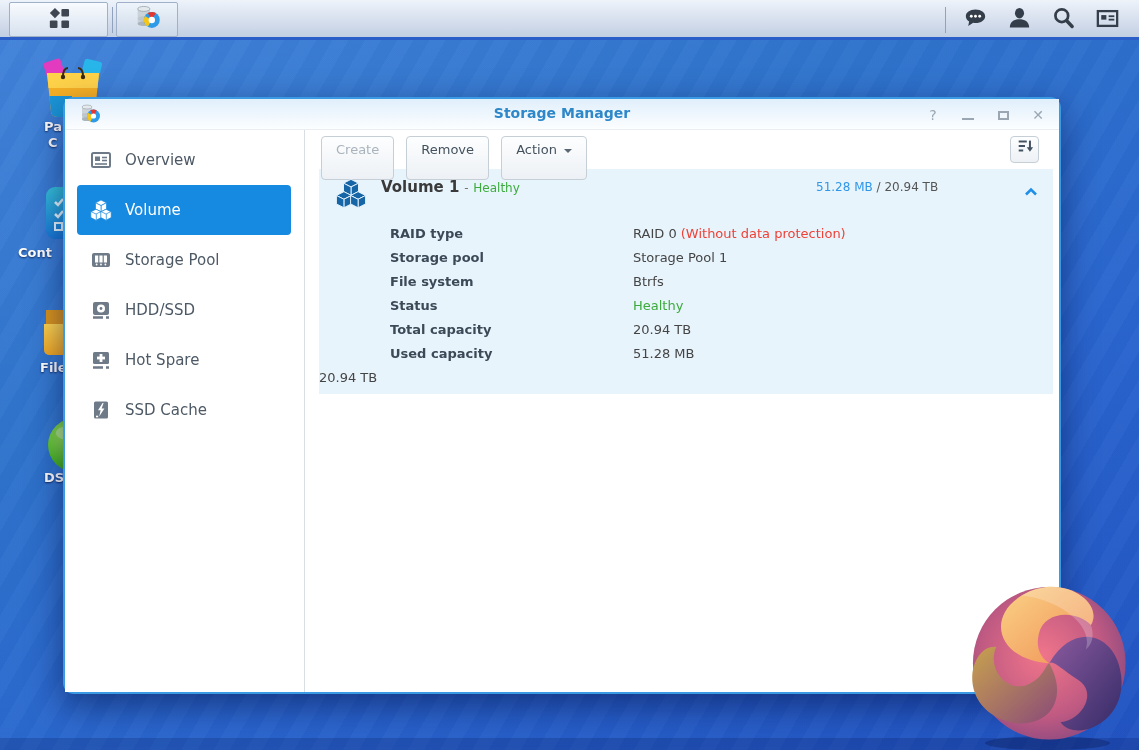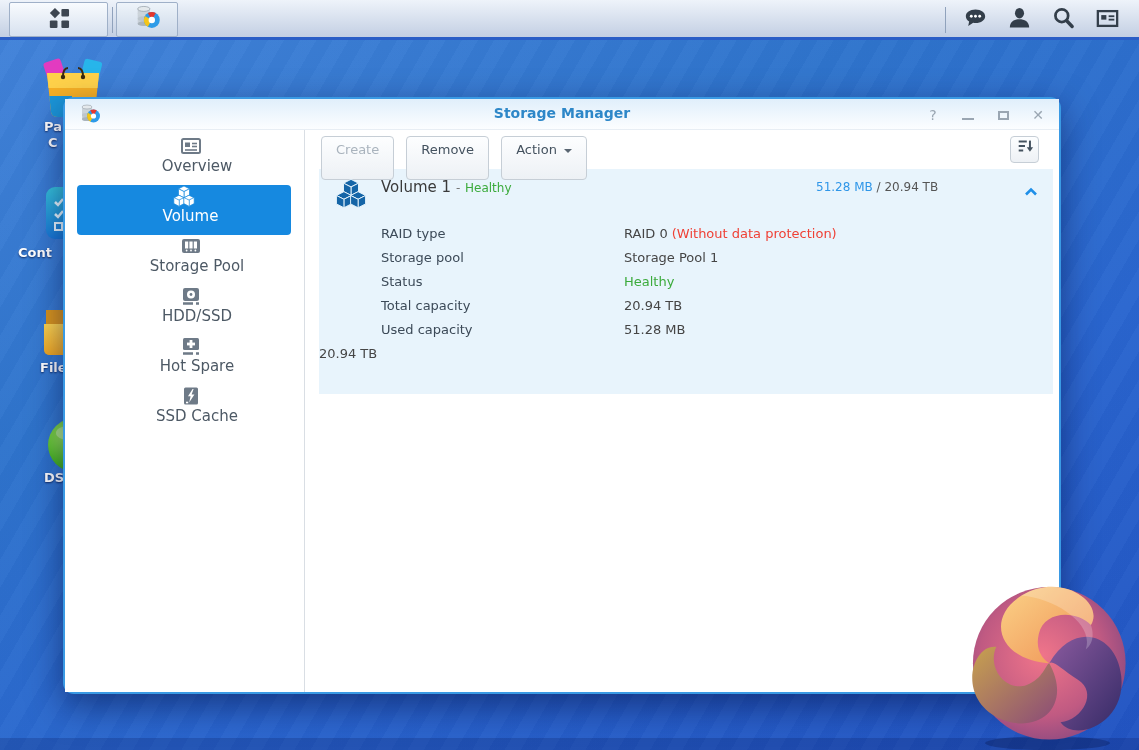--- a/index.html
+++ b/index.html
@@ -37,54 +37,54 @@
   .win-controls { position:absolute; right:14px; top:0; height:31px; display:flex; align-items:center; gap:21px; }
   .wc { color:#9aa6b2; font-size:14px; width:14px; text-align:center; cursor:pointer; line-height:14px; }
   .wc-min { display:inline-block; width:12px; height:2px; background:#9aa6b2; }
   .wc-max { display:inline-block; width:11px; height:9px; border:2px solid #9aa6b2; }
 
   .win-body { display:flex; height:562px; }
 
   
   .sidebar { width:240px; border-right:1px solid #d9dee4; padding-top:5px; background:#fff; }
   .side-item { height:50px; display:flex; align-items:center; padding-left:25px; cursor:pointer;
-    color:#4d5965; font-size:15px;flex-direction:column; }
+    color:#4d5965; font-size:15px; }
   .side-item .ic { width:22px; height:22px; margin-right:13px; flex:0 0 22px; }
   .side-item.selected { background:#1689e0; color:#fff; margin:0 13px 0 12px; padding-left:13px; border-radius:4px; }
 
   
   .main { flex:1; position:relative; background:#fff; }
   .toolbar { height:39px; padding:6px 0 0 16px; }
   .btn { display:inline-block; height:44px; line-height:25px; padding:0 14px; margin-right:7px;
     border:1px solid #c6ced6; border-radius:4px; background:linear-gradient(#fdfeff,#edf1f5);
     color:#44525f; font-size:13px; cursor:pointer; }
   .btn.disabled { color:#a9b3bd; cursor:default; }
   .caret { display:inline-block; width:0; height:0; border-left:4px solid transparent;
     border-right:4px solid transparent; border-top:4px solid #5a6672; margin-left:7px; vertical-align:middle; }
   .icon-btn { position:absolute; right:13px; top:6px; width:29px; height:27px; padding:0;
     display:flex; align-items:center; justify-content:center; }
 
   
   .panel { margin-left:14px; width:734px; height:225px; background:#e8f4fc; }
   .panel-header { position:relative; height:52px; }
   .vol-icon { position:absolute; left:17px; top:9px; }
   .vol-title { position:absolute; left:62px; top:9px; font-size:15px; }
-  .vol-name { font-weight:normal; color:#3a3a3a; }
+  .vol-name { font-weight:bold; color:#3a3a3a; }
   .vol-sep { color:#777; font-size:12px; }
   .vol-status { color:#3cab3c; font-size:12px; }
   .usage { position:absolute; left:497px; top:7px; width:190px; }
   .usage-text { font-size:12px; color:#555; }
   .usage-used { color:#2f96e8; }
   .usage-bar { margin-top:4px; width:190px; height:9px; background:#d6dadd; box-shadow:inset 0 1px 1px rgba(0,0,0,.08); }
   .usage-fill { height:100%; width:2px; background:#2f96e8; }
   .collapse { position:absolute; right:12px; top:15px; width:18px; height:18px; cursor:pointer; }
 
   .details { padding-top:0; }
   .drow { height:24px; display:flex; align-items:center; font-size:13px; }
-  .dlabel { width:305px; padding-left:62px; font-weight:normal; color:#3c4a58; }
+  .dlabel { width:305px; padding-left:62px; font-weight:bold; color:#3c4a58;margin-left:9px; }
   .dvalue { color:#454545;text-align:right; }
   .green { color:#3cab3c; }
   .red { color:#ef4136; }
 
   
   .kitguru { position:absolute; left:963px; top:580px; width:176px; height:170px; z-index:10; }
 </style>
 </head>
 <body>
 
@@ -380,20 +380,24 @@
         <div class="details">
           <div class="drow">
             <div class="dlabel">RAID type</div>
             <div class="dvalue"><span>RAID 0 </span><span class="red">(Without data protection)</span></div>
           </div>
           <div class="drow">
             <div class="dlabel">Storage pool</div>
             <div class="dvalue"><span>Storage Pool 1</span></div>
           </div>
           <div class="drow">
+            <div class="dlabel">File system</div>
+            <div class="dvalue"><span>Btrfs</span></div>
+          </div>
+          <div class="drow">
             <div class="dlabel">Status</div>
             <div class="dvalue"><span class="green">Healthy</span></div>
           </div>
           <div class="drow">
             <div class="dlabel">Total capacity</div>
             <div class="dvalue"><span>20.94 TB</span></div>
           </div>
           <div class="drow">
             <div class="dlabel">Used capacity</div>
             <div class="dvalue"><span>51.28 MB</span></div>

